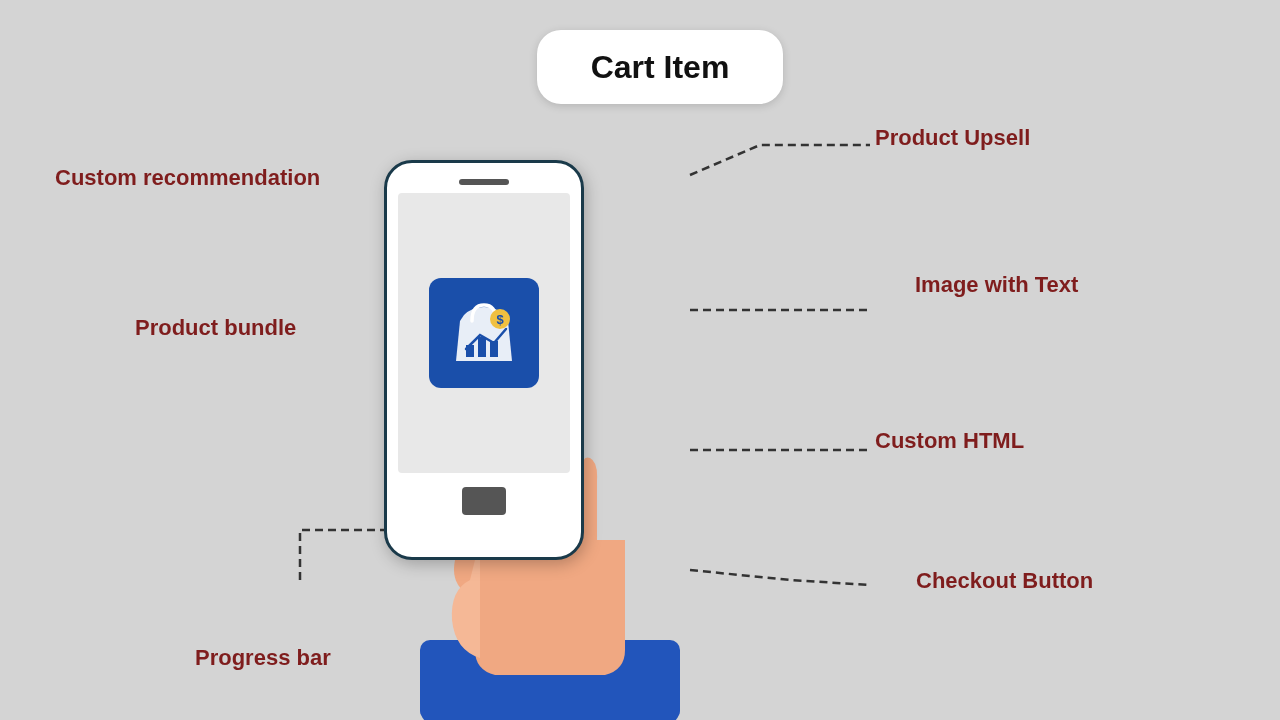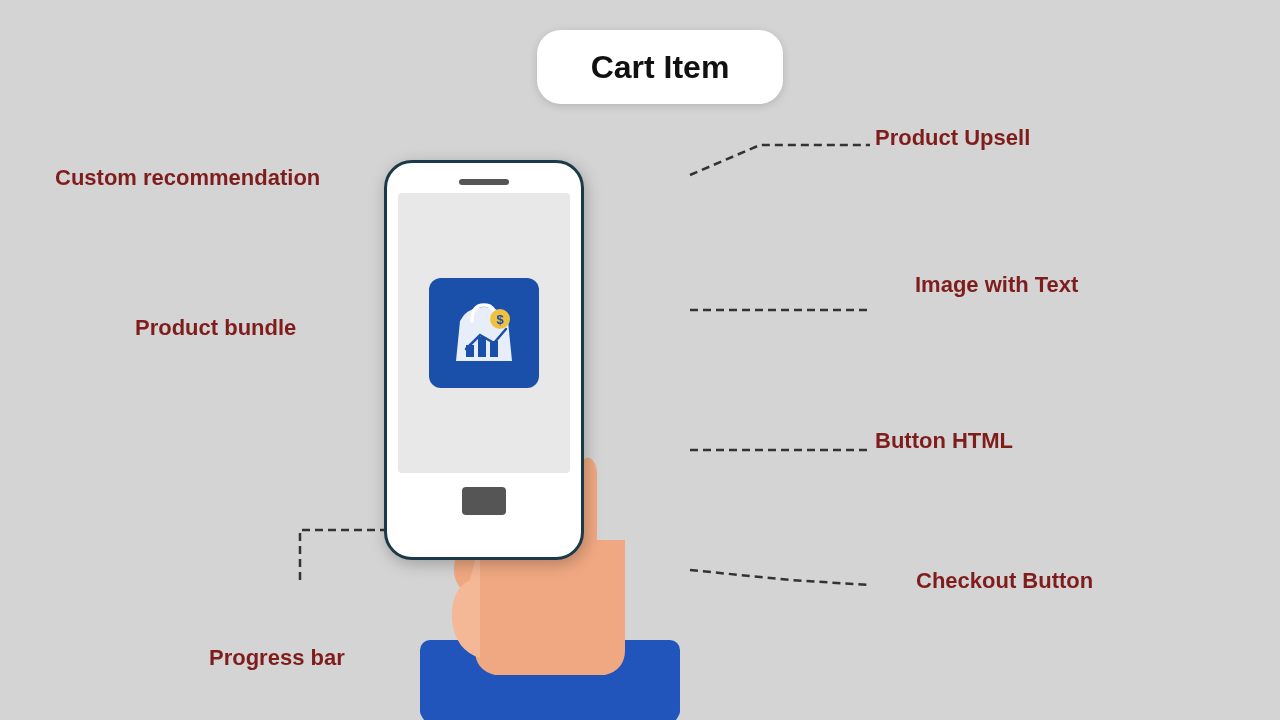--- a/index.html
+++ b/index.html
@@ -195,17 +195,17 @@
 
   <path d="M90 200 Q70 195 65 220 Q60 245 80 255 L130 270 L130 240 Z" fill="#f0a882"></path>
 
   <path d="M85 200 L85 310 Q85 330 105 335 L215 335 Q235 330 235 310 L235 200 Z" fill="#f0a882"></path>
 
   <path d="M80 240 Q60 250 62 280 Q65 310 90 318 L90 200 Z" fill="#f5b896"></path>
 </svg>
 
 <div class="label" style="left:55px; top:165px;">Custom recommendation</div>
 <div class="label" style="left:115px; top:315px;margin-left:20px;">Product bundle</div>
-<div class="label" style="left:209px; top:645px;">Progress bar</div>
+<div class="label" style="left:195px; top:645px;">Progress bar</div>
 <div class="label" style="left:875px; top:125px;">Product Upsell</div>
 <div class="label" style="left:894px; top:272px;margin-left:21px;">Image with Text</div>
-<div class="label" style="left:875px; top:428px;">Button HTML</div>
+<div class="label" style="left:875px; top:428px;">Custom HTML</div>
 <div class="label" style="left:875px; top:568px;margin-left:41px;">Checkout Button</div>
 
 </body></html>

